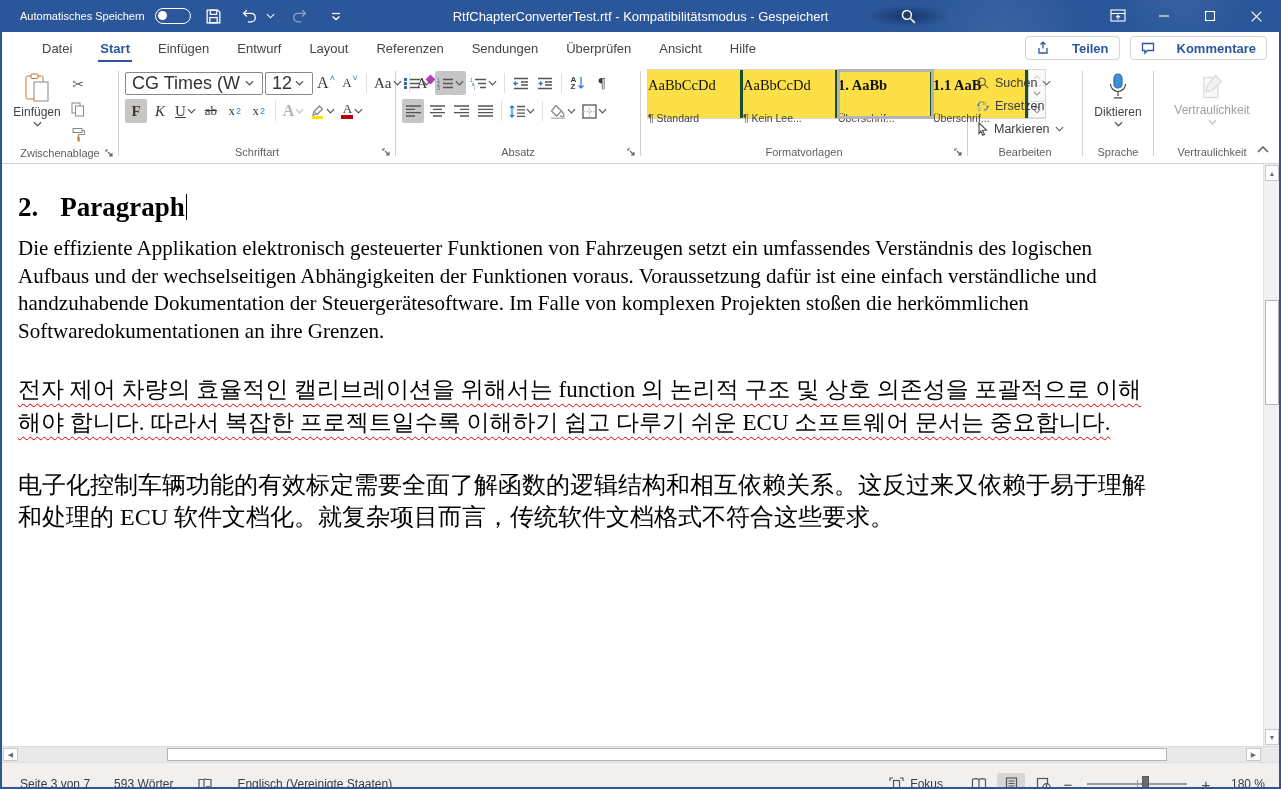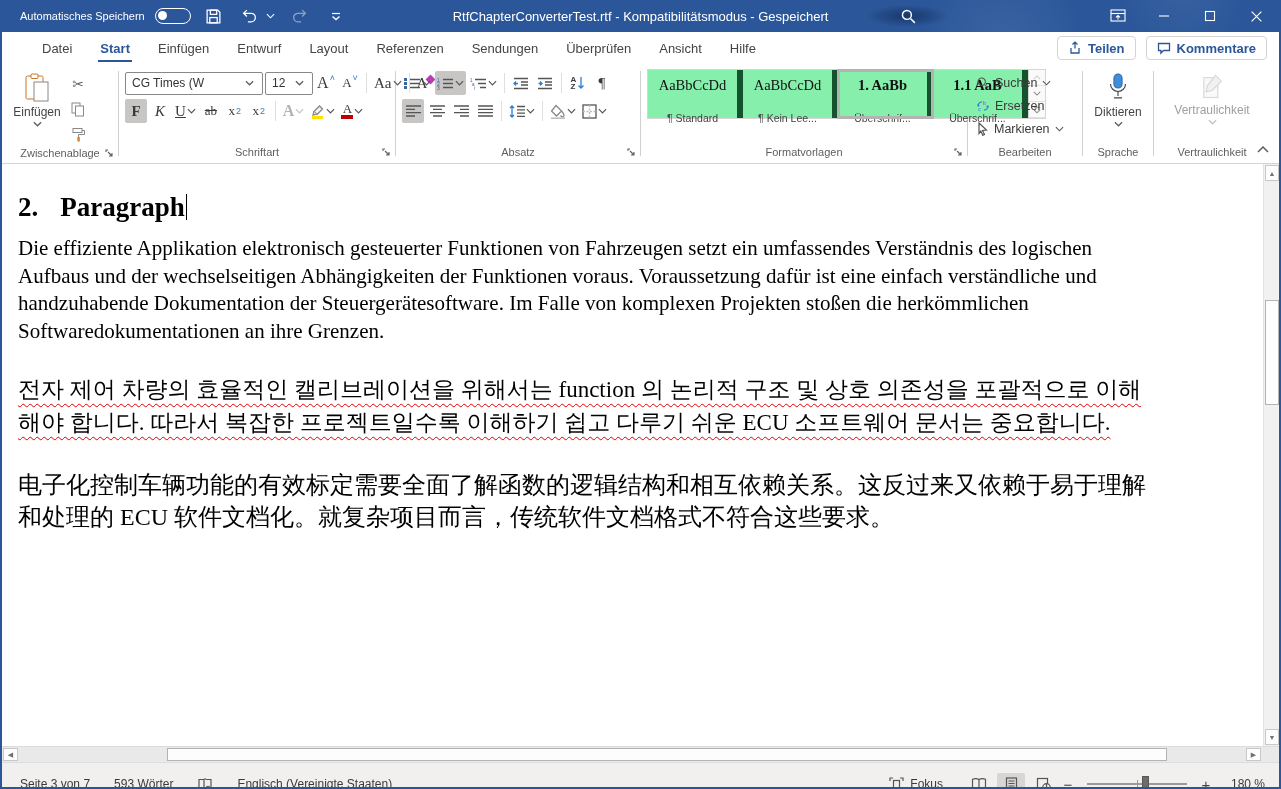--- a/index.html
+++ b/index.html
@@ -24,49 +24,49 @@
 .tb-win{margin-left:auto;display:flex;height:32px}
 .winbtn{width:46px;height:32px;display:flex;align-items:center;justify-content:center}
 .winbtn svg{stroke:#fff;fill:none;stroke-width:1.1}
 
 
 .tabrow{height:32px;background:#fff;display:flex;align-items:center;padding-left:26px}
 .tab{padding:0 14px;font-size:13px;color:#444;height:32px;display:flex;align-items:center;position:relative}
 .tab.active{color:#2b579a;font-weight:700}
 .tab.active:after{content:"";position:absolute;left:12px;right:12px;bottom:2px;height:2.5px;background:#2b579a}
 .tr-right{margin-left:auto;display:flex;gap:10px;margin-right:12px}
-.pillbtn{display:flex;align-items:center;gap:6px;border:1px solid #d6d4d2;border-radius:4px;height:24px;padding:0 10px;
+.pillbtn{display:flex;align-items:center;gap:22px;border:1px solid #d6d4d2;border-radius:4px;height:24px;padding:0 10px;
  color:#2b579a;font-size:13px;font-weight:600;background:#fff}
 .pillbtn svg{stroke:#2b579a;fill:none;stroke-width:1.3}
 
 
 .ribbon{position:relative;height:100px;background:#fff;border-bottom:1px solid #d6d4d2;display:flex;padding:3px 2px 0 2px}
 .rgroup{display:flex;flex-direction:column;position:relative}
 .gbody{flex:1;display:flex;padding:2px 4px 0 4px}
 .glabel{height:19px;font-size:11px;color:#605e5c;text-align:center;position:relative;padding-top:2px}
 .launcher{position:absolute;right:2px;top:3px}
 .launcher svg{stroke:#605e5c;fill:none;stroke-width:1.1}
 .rdiv{width:1px;background:#d2d0ce;margin:4px 2px 7px 2px}
 .bigbtn{display:flex;flex-direction:column;align-items:center;justify-content:flex-start;padding-top:4px;gap:2px;width:58px;border-radius:2px}
 .bigbtn .blabel{font-size:12px;color:#444}
 .bigbtn.disabled .blabel{color:#a19f9d}
 .chv{width:9px;height:6px;stroke:#605e5c;fill:none;stroke-width:1.4}
 .smallcol{display:flex;flex-direction:column;justify-content:flex-start;gap:3px;padding-top:4px}
 .sbtn{width:24px;height:22px;display:flex;align-items:center;justify-content:center;border-radius:2px}
 .rrows{display:flex;flex-direction:column;gap:4px;padding-top:2px}
 .rrow{display:flex;align-items:center;gap:2px}
 .combo{display:flex;align-items:center;justify-content:space-between;border:1px solid #8a8886;background:#fff;height:23px;
- font-size:12px;color:#333;padding:0 8px 0 6px;border-radius:2px}
+ font-size:18px;color:#333;padding:0 8px 0 6px;border-radius:2px}
 .tbtn{min-width:22px;height:24px;display:flex;align-items:center;justify-content:center;border-radius:2px;font-size:14px;color:#444;gap:1px;padding:0 2px}
 .tbtn.on{background:#c8c6c4}
 .tbtn svg{stroke:#555;fill:none;stroke-width:1.3}
 .glyph{font-family:"Liberation Serif",serif;font-size:15px;color:#3b3a39}
 .minidiv{width:1px;height:20px;background:#e1dfdd;margin:0 3px}
 .gallery{display:flex;border:1px solid #d8d6d4;height:50px;margin-top:2px}
-.stylecard{width:95px;padding-top:5px;text-align:center;background:#86efac;border-right:6px solid #14532d;position:relative}
+.stylecard{width:95px;padding-top:5px;background:#fde047;border-right:3px solid #14532d;position:relative}
 .stylecard.sel{outline:3px solid #b5b3b1;outline-offset:-2px;z-index:2}
 .ssample{font-family:"Liberation Serif",serif;font-size:14.5px;color:#111;line-height:20px;white-space:nowrap}
 .stylecard.hd .ssample{font-weight:700}
 .sname{font-size:10.5px;color:#444;margin-top:17px;white-space:nowrap;overflow:hidden}
 .galscroll{width:17px;display:flex;flex-direction:column;border-left:1px solid #d8d6d4}
 .galscroll div{flex:1;display:flex;align-items:center;justify-content:center;border-bottom:1px solid #e4e2e0;background:#fafafa}
 .galscroll svg{stroke:#8a8886;fill:none;stroke-width:1.3}
 .edrow{display:flex;align-items:center;gap:5px;height:23px;font-size:12.5px;color:#3b3a39;padding-left:2px}
 .edrow svg{stroke:#555;fill:none;stroke-width:1.2}
 .collapse{position:absolute;right:10px;bottom:6px}

